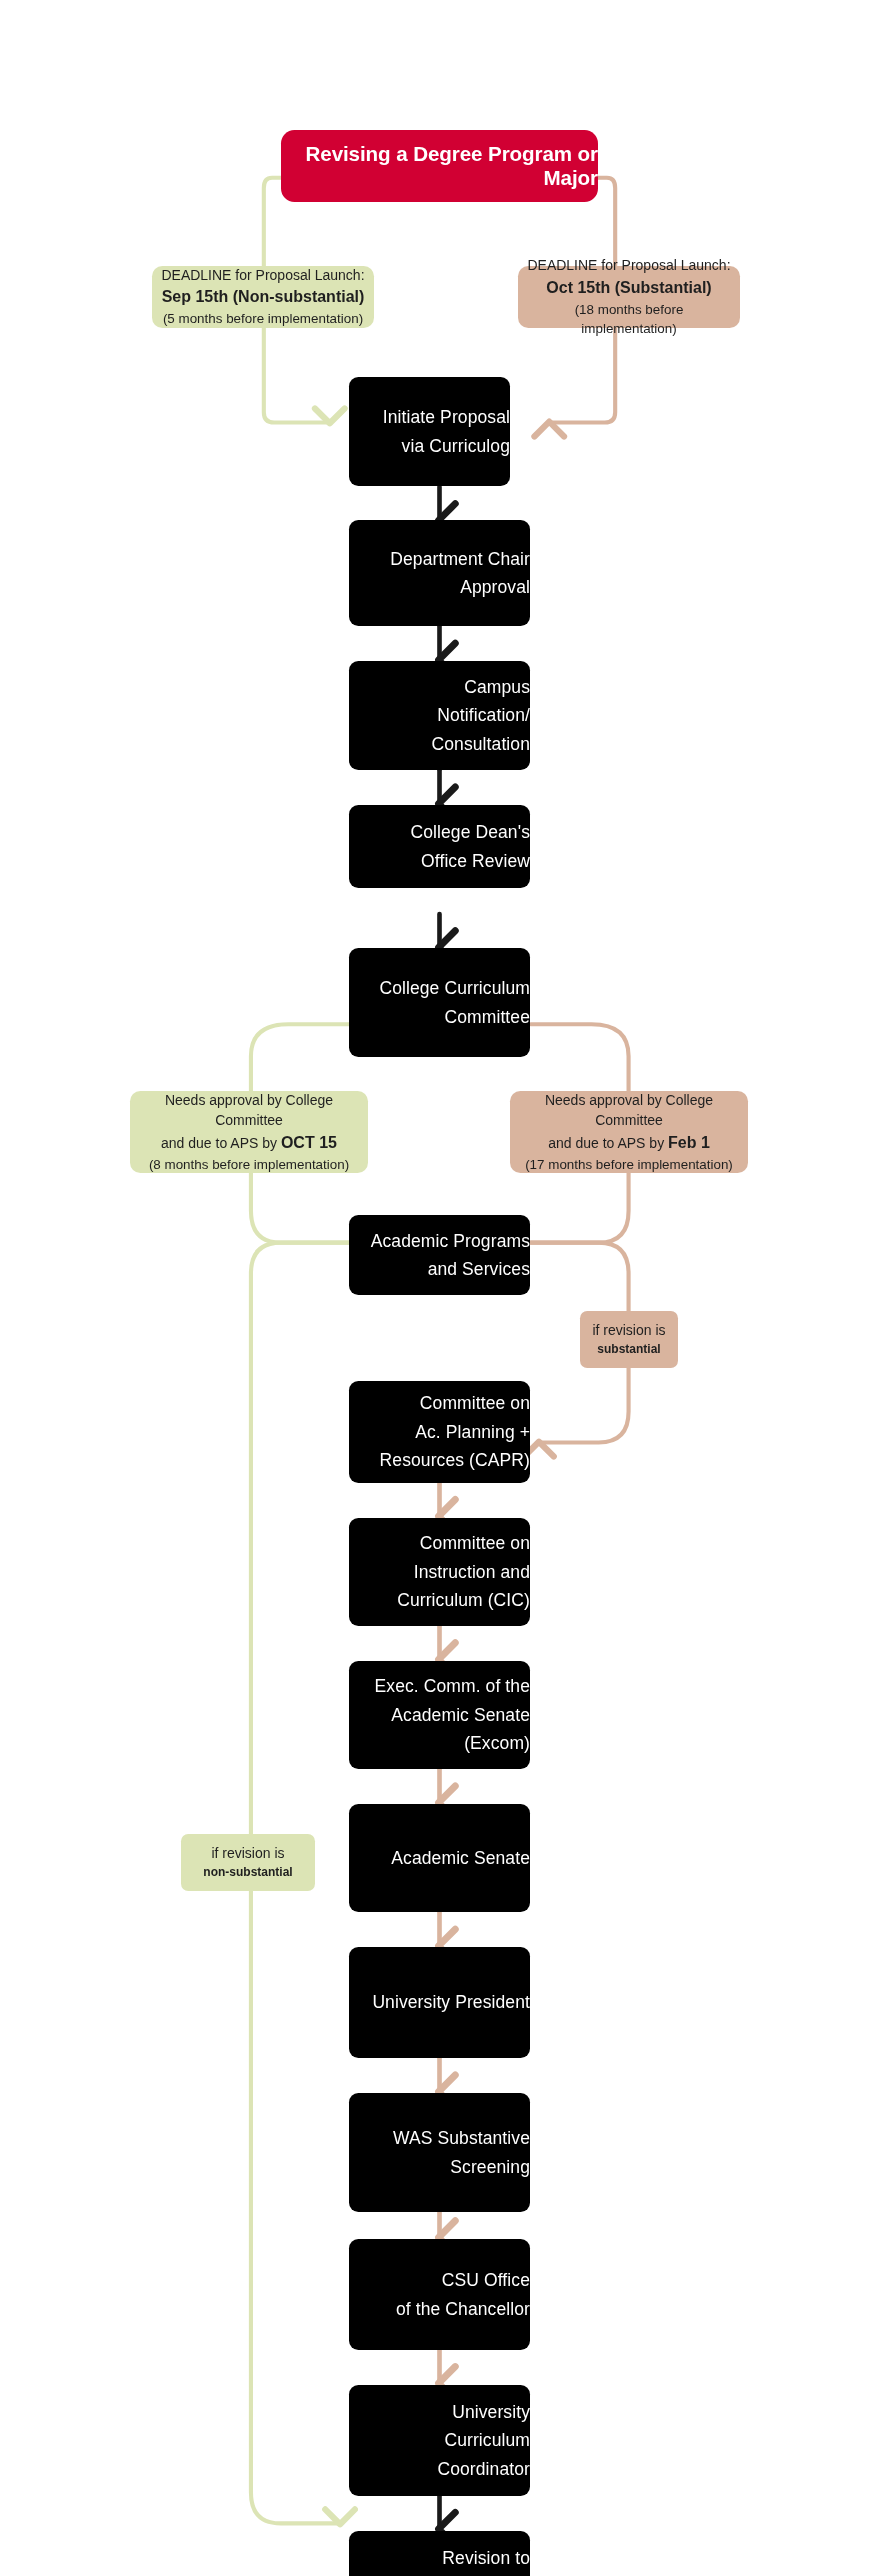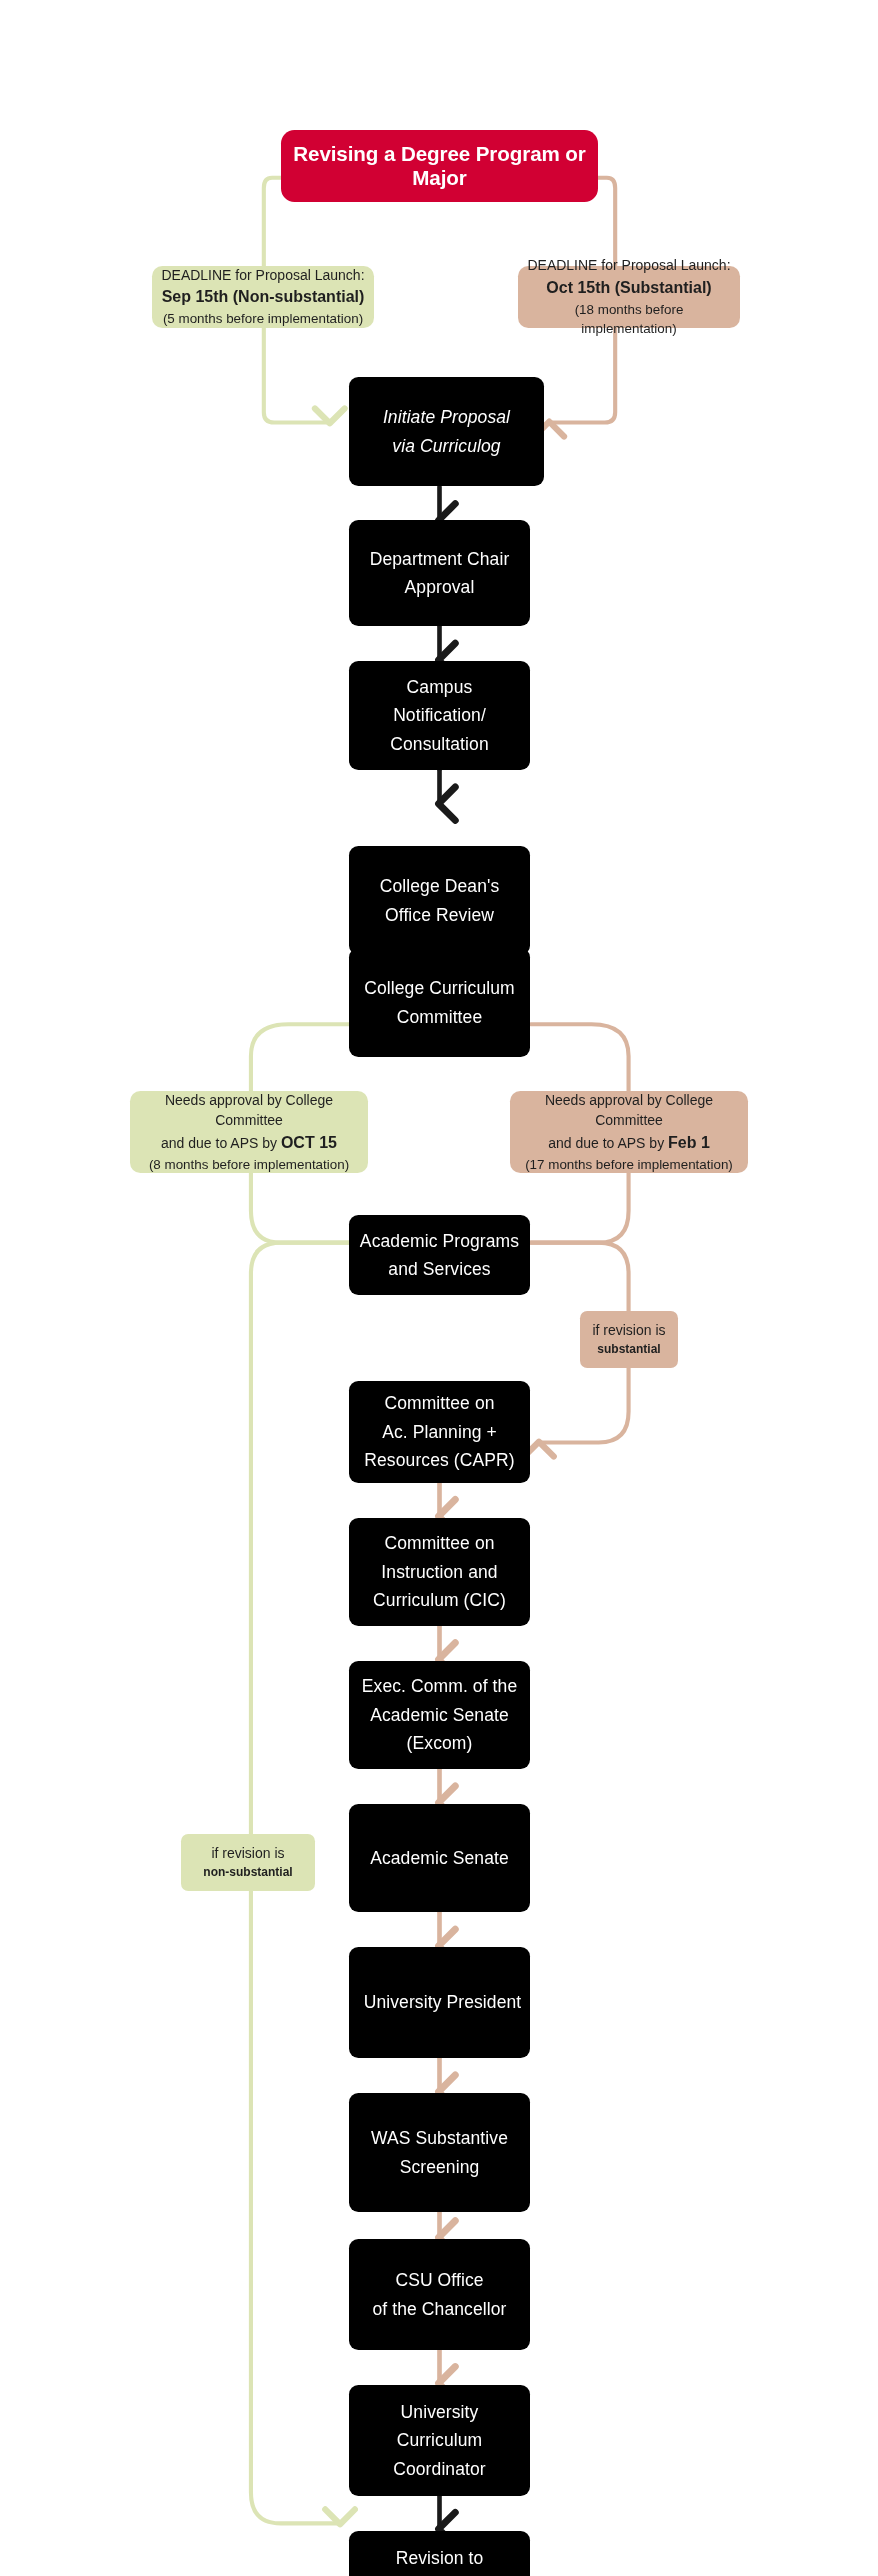--- a/index.html
+++ b/index.html
@@ -1,21 +1,21 @@
 <!DOCTYPE html>
 <html style="font-size:8.2px"><head>
 <meta charset="utf-8">
 <style>
   html,body{margin:0;padding:0;background:#ffffff;}
   body{font-family:"Liberation Sans","DejaVu Sans",sans-serif;}
   #canvas{position:relative;width:879px;height:2815px;background:#ffffff;overflow:hidden;}
   #wires{position:absolute;left:0;top:0;width:879px;height:2815px;pointer-events:none;}
 
   .node{position:absolute;box-sizing:border-box;display:flex;align-items:center;
-        justify-content:center;text-align:center;border-radius:9.3px;}
+        justify-content:center;text-align:right;border-radius:9.3px;}
   .node .txt{display:block;width:100%;}
 
   .n-black{background:#000000;color:#ffffff;font-size:17.5px;line-height:1.62;
            letter-spacing:0.1px;font-weight:400;}
   .n-title{background:#D10033;color:#ffffff;font-size:20.6px;font-weight:700;
            letter-spacing:-0.1px;border-radius:13.4px;}
 
   .note{position:absolute;box-sizing:border-box;display:flex;flex-direction:column;
         align-items:center;justify-content:center;text-align:center;border-radius:10.3px;
         color:#1f1f1f;padding:8.2px 9.3px;}
@@ -90,33 +90,33 @@
     <span class="l2">Sep 15th (Non-substantial)</span>
     <span class="l3">(5 months before implementation)</span>
   </div>
 
   <div class="note note-tan" style="left:518px;top:266px;width:222px;height:62px;">
     <span class="l1">DEADLINE for Proposal Launch:</span>
     <span class="l2">Oct 15th (Substantial)</span>
     <span class="l3">(18 months before implementation)</span>
   </div>
 
-  <div class="node n-black" style="left:349px;top:377px;width:195px;height:109px;font-style:italic;">
+  <div class="node n-black" style="left:349px;top:377px;width:161px;height:109px;">
     <span class="txt">Initiate Proposal<br>via Curriculog</span>
   </div>
 
   <div class="node n-black" style="left:349px;top:520px;width:181px;height:106px;">
     <span class="txt">Department Chair<br>Approval</span>
   </div>
 
   <div class="node n-black" style="left:349px;top:661px;width:181px;height:109px;">
     <span class="txt">Campus<br>Notification/<br>Consultation</span>
   </div>
 
-  <div class="node n-black" style="left:349px;top:846px;width:181px;height:109px;">
+  <div class="node n-black" style="left:349px;top:805px;width:181px;height:83px;">
     <span class="txt">College Dean's<br>Office Review</span>
   </div>
 
   <div class="node n-black" style="left:349px;top:948px;width:181px;height:109px;">
     <span class="txt">College Curriculum<br>Committee</span>
   </div>
 
   <div class="note note-green" style="left:130px;top:1091px;width:238px;height:82px;">
     <span class="l1">Needs approval by College Committee</span>
     <span class="l2">

